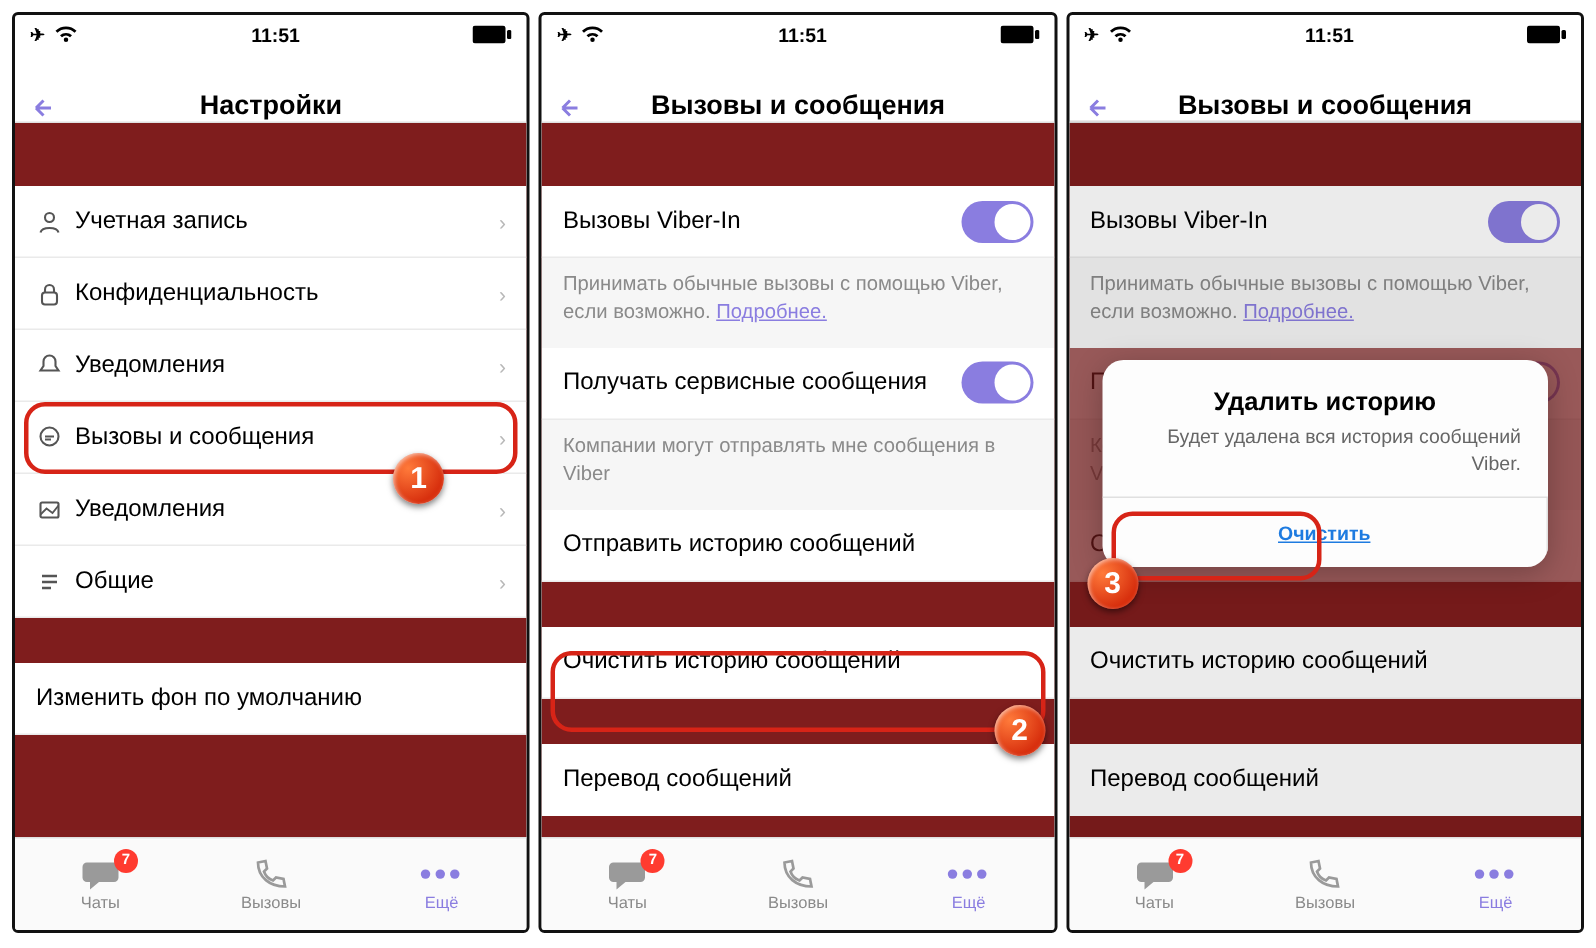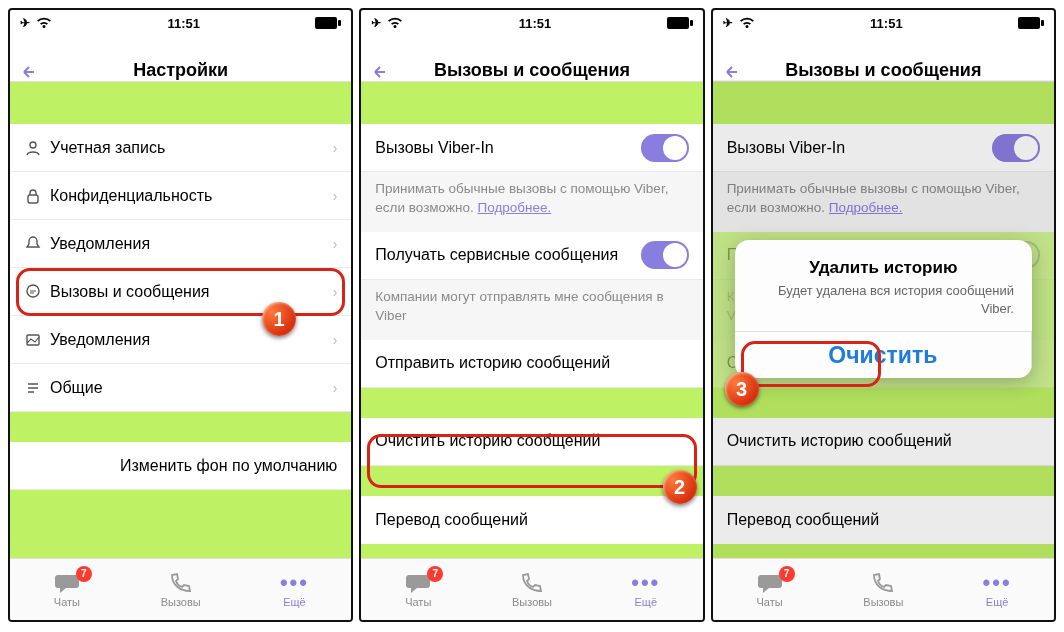--- a/index.html
+++ b/index.html
@@ -10,21 +10,21 @@
   .status { height: 26px; display: flex; align-items: center; justify-content: space-between; padding: 0 10px; font-size: 12px; font-weight: 600; }
   .status .left, .status .right { display:flex; align-items:center; gap:6px; }
   .status .time { font-size: 13px; text-align: center; }
 
   
   .nav { height: 46px; display: flex; align-items: flex-end; position: relative; border-bottom: 1px solid #e0e0e0; }
   .nav .back { position: absolute; left: 10px; color:#8a7de0; }
   .nav .title { width:100%; text-align:center; font-size: 18px; font-weight: 700; }
 
   
-  .content { flex:1; background:#bef264; overflow:hidden; display:flex; flex-direction:column; }
+  .content { flex:1; background:#7f1d1d; overflow:hidden; display:flex; flex-direction:column; }
   .row { background:#fff; min-height:48px; display:flex; align-items:center; padding: 0 14px; font-size:16px; border-bottom:1px solid #eaeaea; position:relative; }
   .row:last-child{border-bottom:none;}
   .row .ico { width:26px; color:#555; display:flex; align-items:center; }
   .row .lbl { flex:1; }
   .row .chevron { color:#b8b8b8; font-size:14px; }
   .gap { height: 30px; }
   .section-head { height: 42px; }
 
   .desc { background:#f6f6f6; padding: 8px 14px 14px; font-size:13.5px; color:#8a8a8a; line-height:1.4; }
   .desc a { color:#8a7de0; text-decoration:underline; }
@@ -45,21 +45,21 @@
   
   .marker { position:absolute; width:34px; height:34px; border-radius:50%; background: radial-gradient(circle at 30% 30%, #ff7a3a, #d8300e 70%); box-shadow: 0 2px 4px rgba(0,0,0,.5), inset 1px 1px 3px rgba(255,255,255,.6); color:#fff; font-weight:700; font-size:20px; display:flex; align-items:center; justify-content:center; z-index:20; }
 
   
   .dimmer { position:absolute; inset:70px 0 62px 0; background:rgba(0,0,0,.08); }
   .dialog { position:absolute; left:22px; right:22px; top:230px; background:#fdfdfd; border-radius:14px; box-shadow: 0 4px 20px rgba(0,0,0,.25); overflow:hidden; }
   .dialog .d-head { padding: 18px 18px 14px; text-align:center; }
   .dialog .d-title { font-size:17px; font-weight:700; margin-bottom:4px;}
   .dialog .d-msg { font-size:13px; color:#666; line-height:1.35;text-align:right;}
   .dialog .d-btns { display:flex; border-top:1px solid #e0e0e0; }
-  .dialog .d-btn { flex:1; height:46px; display:flex; align-items:center; justify-content:center; font-size:23px; }
+  .dialog .d-btn { flex:1; height:46px; display:flex; align-items:center; justify-content:center; font-size:13px;text-decoration:underline; }
   .dialog .d-btn.primary { color:#1e7be0; font-weight:700; border-right:1px solid #e0e0e0;}
   .dialog .d-btn.secondary { color:#1e7be0; }
 
   svg { display:block; }
 </style>
 </head>
 <body>
 
 <div class="phone">
   <div class="status">
@@ -139,21 +139,21 @@
     <div class="row">
       <span class="ico">
           <svg width="18" height="18" viewBox="0 0 18 18">
             <path d="M4 5h10M4 9h10M4 13h6" stroke="#555" stroke-width="1.6"></path>
           </svg>
         </span>
       <span class="lbl">Общие</span>
       <span class="chevron">›</span>
     </div>
     <div class="gap"></div>
-    <div class="row" style="justify-content:flex-end;">
+    <div class="row" style="justify-content:flex-start;">
       <span>Изменить фон по умолчанию</span>
     </div>
     <div style="flex:1"></div>
   </div>
   <div class="tabbar">
     <div class="tab">
       <span class="ic">
         <svg width="26" height="22" viewBox="0 0 26 22">
             <path d="M4 3h18a3 3 0 013 3v7a3 3 0 01-3 3H12l-6 5v-5H4a3 3 0 01-3-3V6a3 3 0 013-3z" fill="#9a9a9a"></path>
           </svg>

